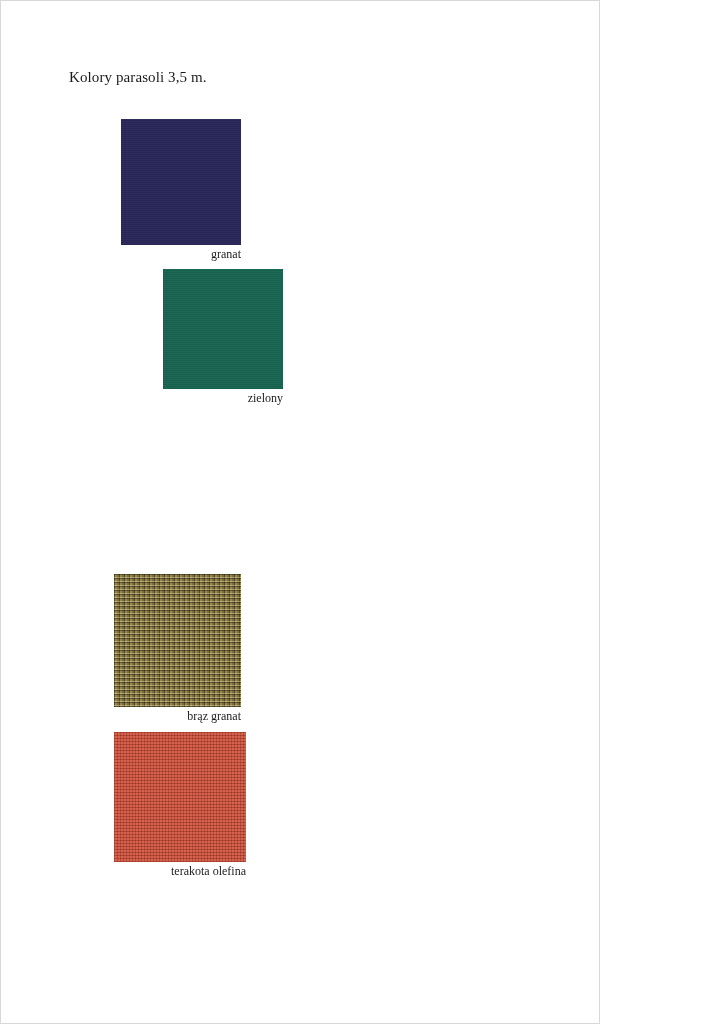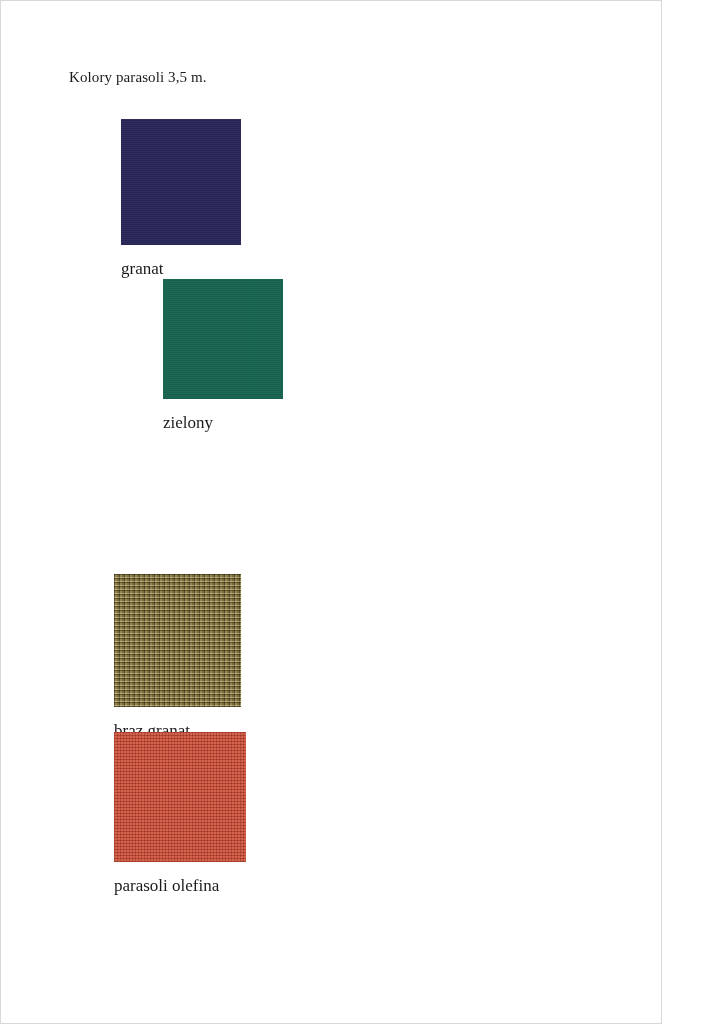--- a/index.html
+++ b/index.html
@@ -5,21 +5,21 @@
   html, body {
     margin: 0;
     padding: 0;
     background: #ffffff;
   }
   body {
     font-family: "Liberation Serif", "DejaVu Serif", serif;
   }
   .page {
     position: relative;
-    width: 662px;
+    width: 600px;
     height: 1024px;
     background: #ffffff;
     box-sizing: border-box;
     border: 1px solid #d8d8d8;
     overflow: hidden;
   }
   .page-title {
     position: absolute;
     left: 68px;
     top: 68px;
@@ -31,32 +31,32 @@
 
   .swatch-block {
     position: absolute;
   }
   .swatch {
     position: relative;
     overflow: hidden;
     background-repeat: repeat;
   }
   .swatch-caption {
-    text-align: left;
-    font-size: 17px;
+    text-align: right;
+    font-size: 12px;
     color: #1b1b1b;
-    margin-top: 14px;
+    margin-top: 2px;
     white-space: nowrap;
   }
 
   
   #block-granat            { left: 120px; top: 118px; }
   #block-granat .swatch    { width: 120px; height: 126px; }
 
-  #block-zielony           { left: 118px; top: 278px; padding-left: 44px; }
+  #block-zielony           { left: 118px; top: 268px; padding-left: 44px; }
   #block-zielony .swatch   { width: 120px; height: 120px; }
 
   #block-ecru              { left: 117px; top: 428px; }
   #block-ecru .swatch      { width: 122px; height: 118px; }
 
   #block-braz              { left: 113px; top: 573px; }
   #block-braz .swatch      { width: 127px; height: 133px; }
 
   #block-terakota          { left: 113px; top: 731px; }
   #block-terakota .swatch  { width: 132px; height: 130px; }
@@ -107,16 +107,16 @@
   </div>
 
 
   <div class="swatch-block" id="block-braz">
     <div class="swatch tex-braz" style="background-color: rgb(138, 122, 63);"></div>
     <div class="swatch-caption">brąz granat</div>
   </div>
 
   <div class="swatch-block" id="block-terakota">
     <div class="swatch tex-terakota" style="background-color: rgb(209, 75, 52);"></div>
-    <div class="swatch-caption">parasoli olefina</div>
+    <div class="swatch-caption">terakota olefina</div>
   </div>
 
 </div>
 
 </body></html>

